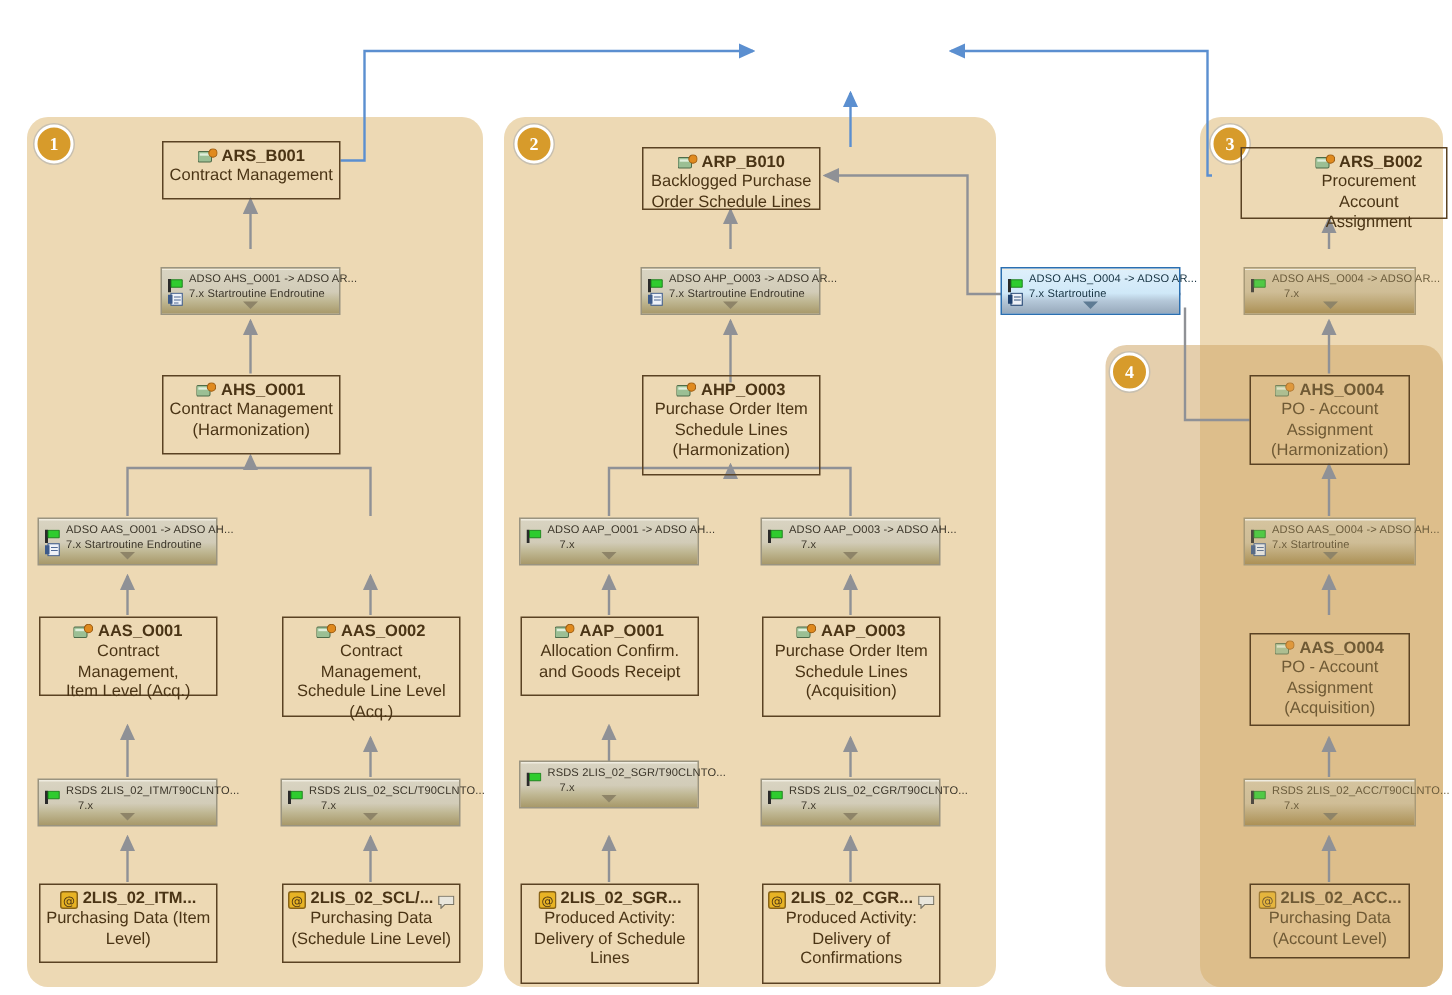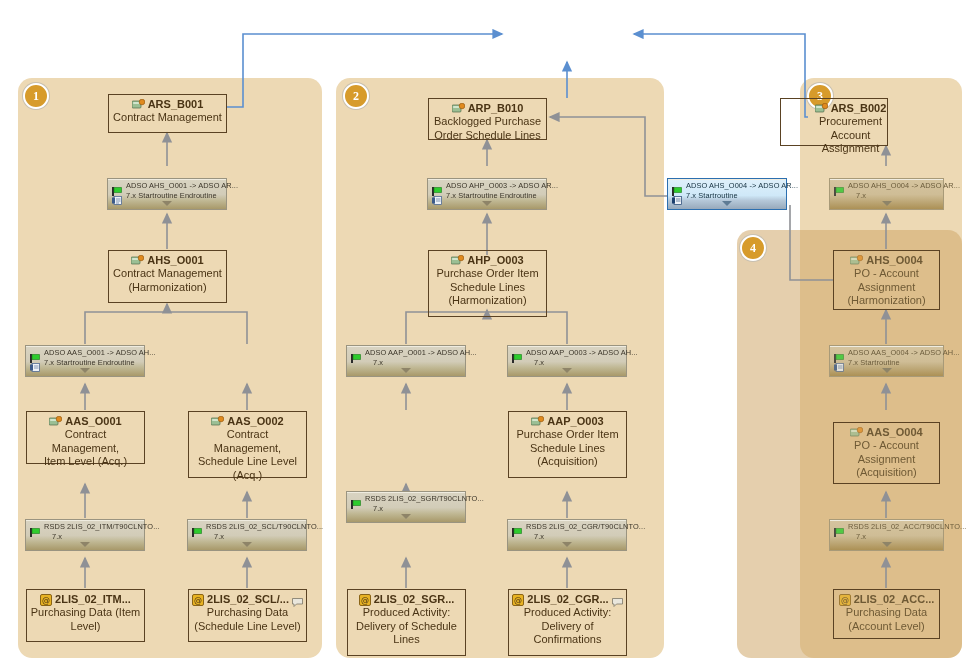--- a/index.html
+++ b/index.html
@@ -260,20 +260,34 @@
             <circle cx="10" cy="3" r="2.8" fill="#e08a1e" stroke="#9a5a10" stroke-width=".7"></circle>
           </svg>
     </span>
         <span class="nm">AHP_O003</span>
       </div>
     <div class="dsc">Purchase Order Item</div>
     <div class="dsc">Schedule Lines</div>
     <div class="dsc">(Harmonization)</div>
   </div>
 
+  <div class="node" style="left:347px;top:411px;width:119px;height:53px;">
+    <div class="hdr">
+        <span class="ic ic-ipro">
+      <svg width="13" height="12" viewBox="0 0 13 12">
+            <rect x="0" y="2" width="9" height="7" rx="1" fill="#9bbf94" stroke="#4e6b49" stroke-width=".7"></rect>
+            <rect x="1.2" y="3.2" width="6.6" height="1.6" fill="#dfeedb"></rect>
+            <circle cx="10" cy="3" r="2.8" fill="#e08a1e" stroke="#9a5a10" stroke-width=".7"></circle>
+          </svg>
+    </span>
+        <span class="nm">AAP_O001</span>
+      </div>
+    <div class="dsc">Allocation Confirm.</div>
+    <div class="dsc">and Goods Receipt</div>
+  </div>
 
   <div class="node" style="left:508px;top:411px;width:119px;height:67px;">
     <div class="hdr">
         <span class="ic ic-ipro">
       <svg width="13" height="12" viewBox="0 0 13 12">
             <rect x="0" y="2" width="9" height="7" rx="1" fill="#9bbf94" stroke="#4e6b49" stroke-width=".7"></rect>
             <rect x="1.2" y="3.2" width="6.6" height="1.6" fill="#dfeedb"></rect>
             <circle cx="10" cy="3" r="2.8" fill="#e08a1e" stroke="#9a5a10" stroke-width=".7"></circle>
           </svg>
     </span>
@@ -312,21 +326,21 @@
       <svg width="11" height="9" viewBox="0 0 11 9">
             <path d="M0.5,0.5 h10 v5.5 h-6 l-2.5,2.5 v-2.5 h-1.5 z" fill="#e9e6dc" stroke="#7b7667" stroke-width=".8"></path>
           </svg>
     </span>
       </div>
     <div class="dsc">Produced Activity:</div>
     <div class="dsc">Delivery of</div>
     <div class="dsc">Confirmations</div>
   </div>
 
-  <div class="node" style="left:780px;top:98px;width:108px;height:48px;padding-left:33px;">
+  <div class="node" style="left:827px;top:98px;width:138px;height:48px;padding-left:33px;">
     <div class="hdr">
         <span class="ic ic-ipro">
       <svg width="13" height="12" viewBox="0 0 13 12">
             <rect x="0" y="2" width="9" height="7" rx="1" fill="#9bbf94" stroke="#4e6b49" stroke-width=".7"></rect>
             <rect x="1.2" y="3.2" width="6.6" height="1.6" fill="#dfeedb"></rect>
             <circle cx="10" cy="3" r="2.8" fill="#e08a1e" stroke="#9a5a10" stroke-width=".7"></circle>
           </svg>
     </span>
         <span class="nm">ARS_B002</span>
       </div>
@@ -483,21 +497,21 @@
       <svg width="10" height="9" viewBox="0 0 10 9">
           <rect x="0" y="0" width="2" height="9" fill="#2a2a2a"></rect>
           <path d="M2,0.5 L9.5,0.5 L9.5,5.5 L2,5.5 z" fill="#2ecc2e" stroke="#1a7a1a" stroke-width=".6"></path>
         </svg>
     </span>
     <span class="l1">ADSO AAP_O003 -&gt; ADSO AH...</span>
     <span class="l2" style="left:26px;">7.x</span>
     <span class="caret"></span>
   </div>
 
-  <div class="trf" style="left:346px;top:491px;width:120px;height:32px;">
+  <div class="trf" style="left:346px;top:507px;width:120px;height:32px;">
     <span class="ic-flag">
       <svg width="10" height="9" viewBox="0 0 10 9">
           <rect x="0" y="0" width="2" height="9" fill="#2a2a2a"></rect>
           <path d="M2,0.5 L9.5,0.5 L9.5,5.5 L2,5.5 z" fill="#2ecc2e" stroke="#1a7a1a" stroke-width=".6"></path>
         </svg>
     </span>
     <span class="l1">RSDS 2LIS_02_SGR/T90CLNTO...</span>
     <span class="l2" style="left:26px;">7.x</span>
     <span class="caret"></span>
   </div>

